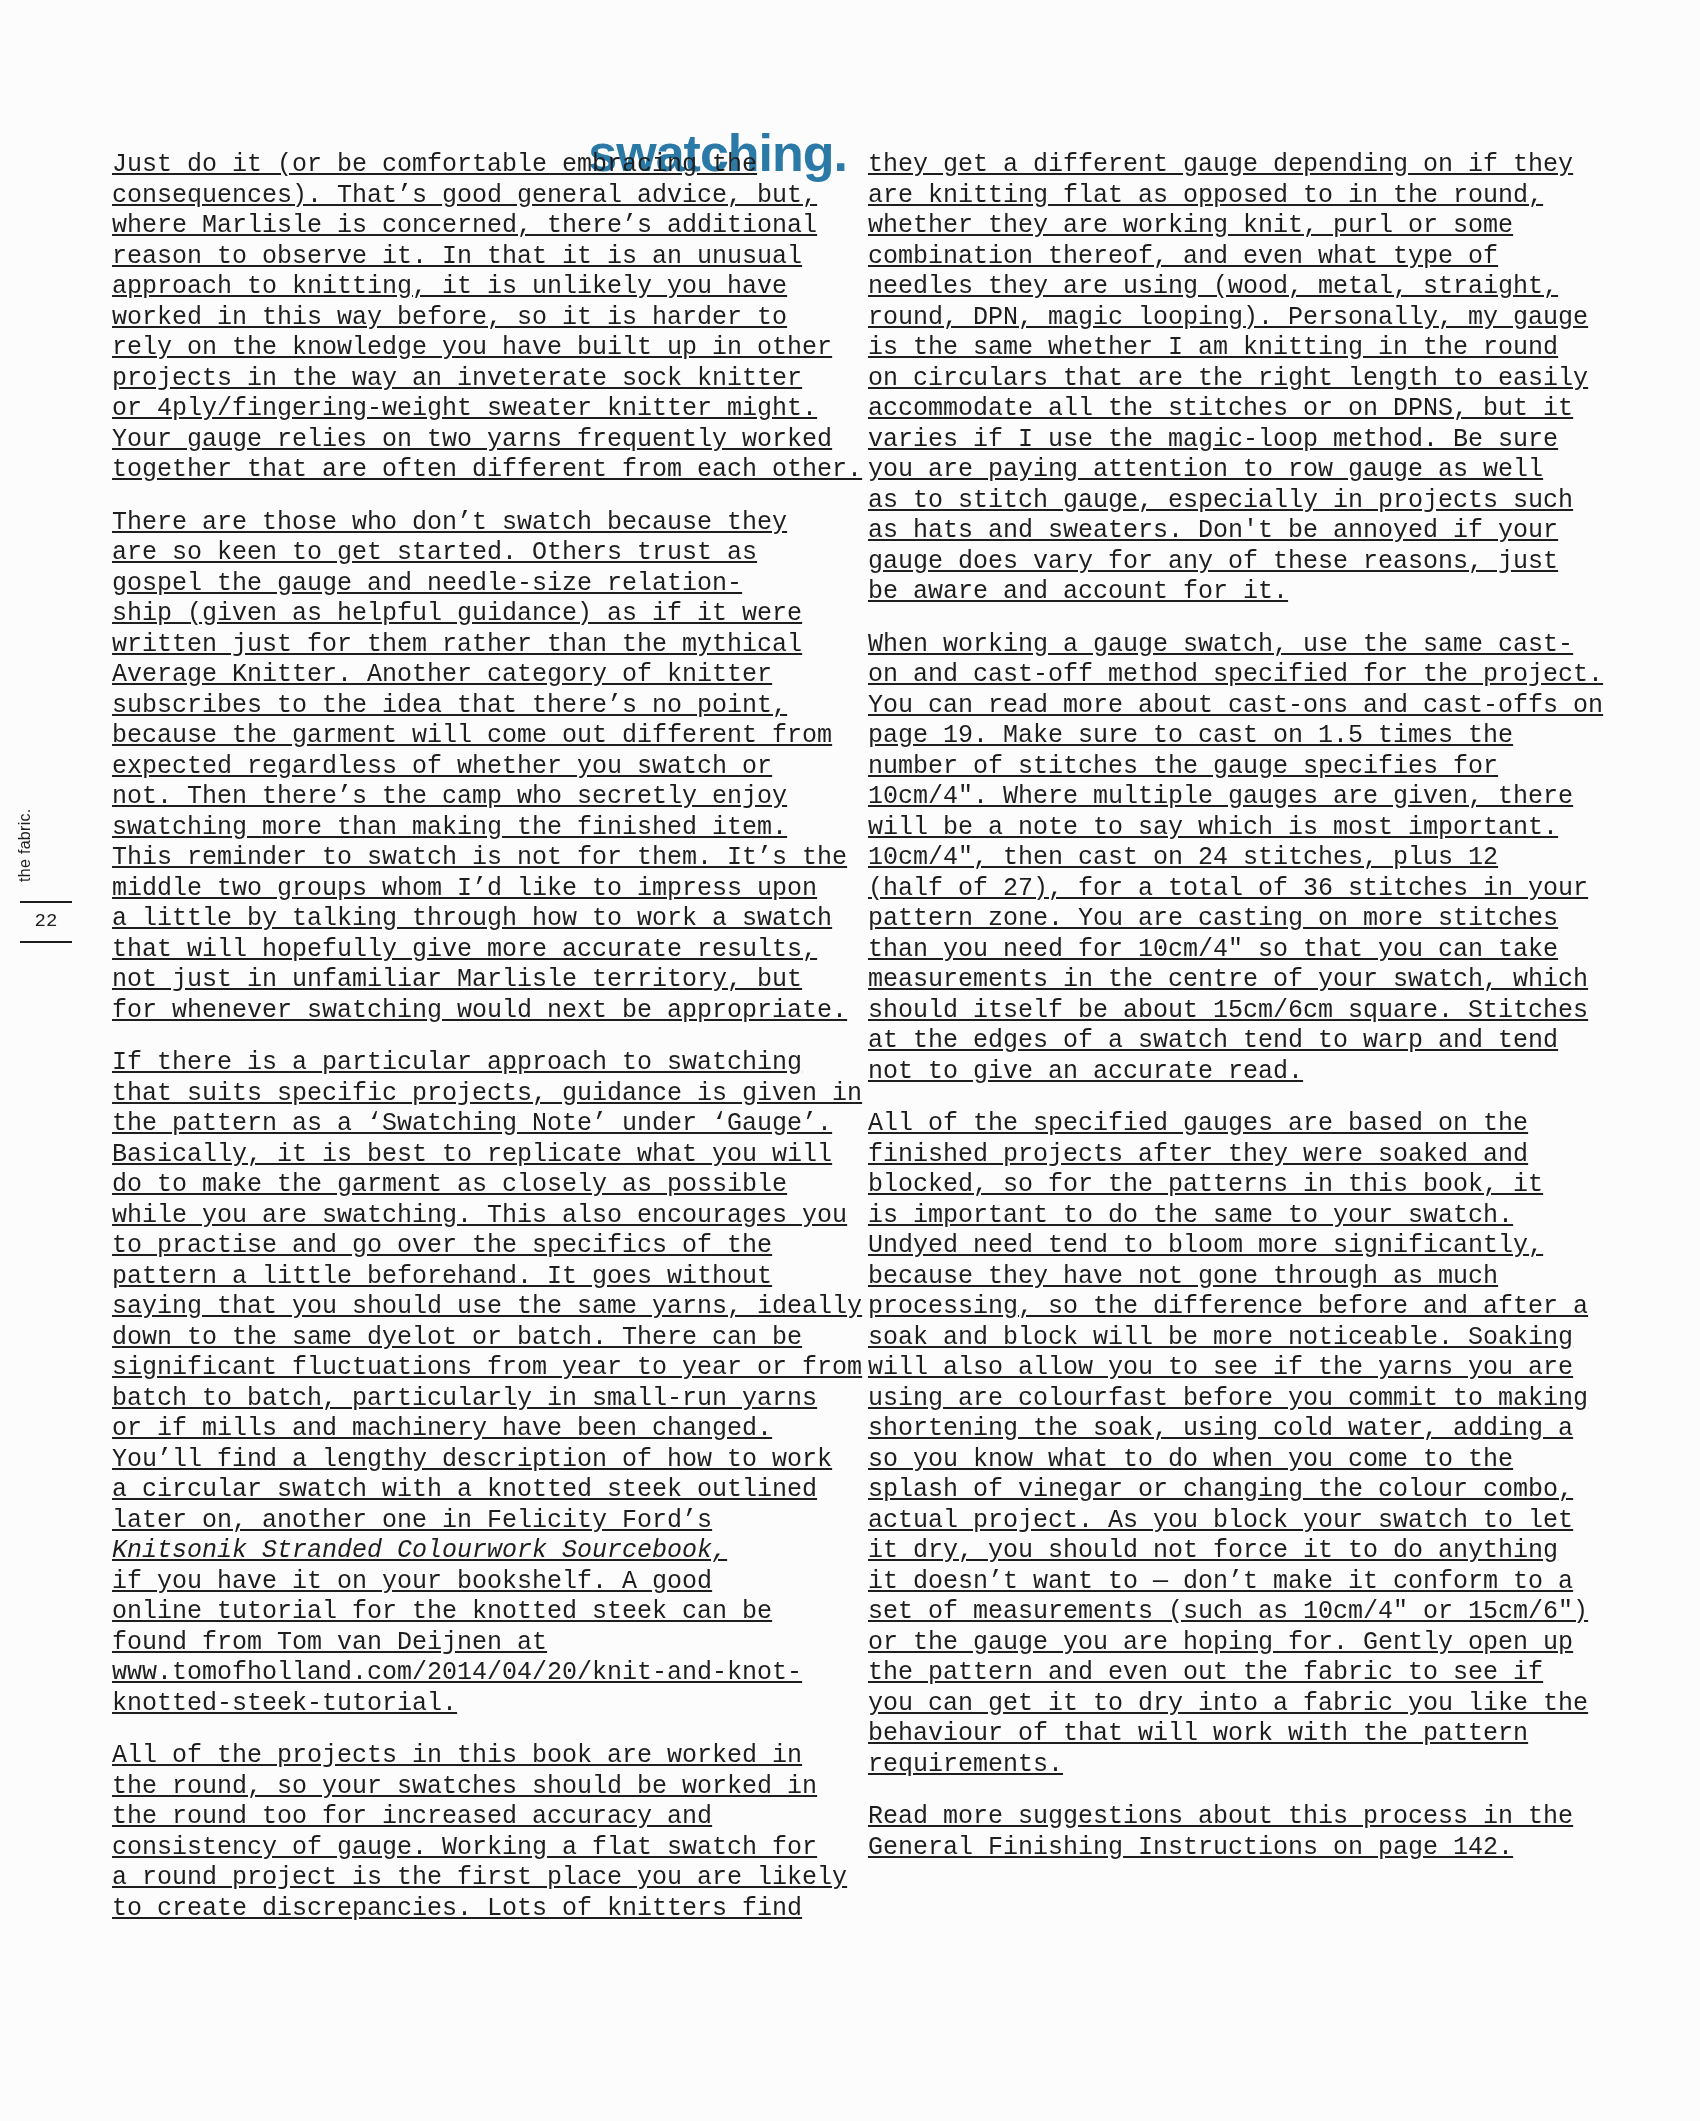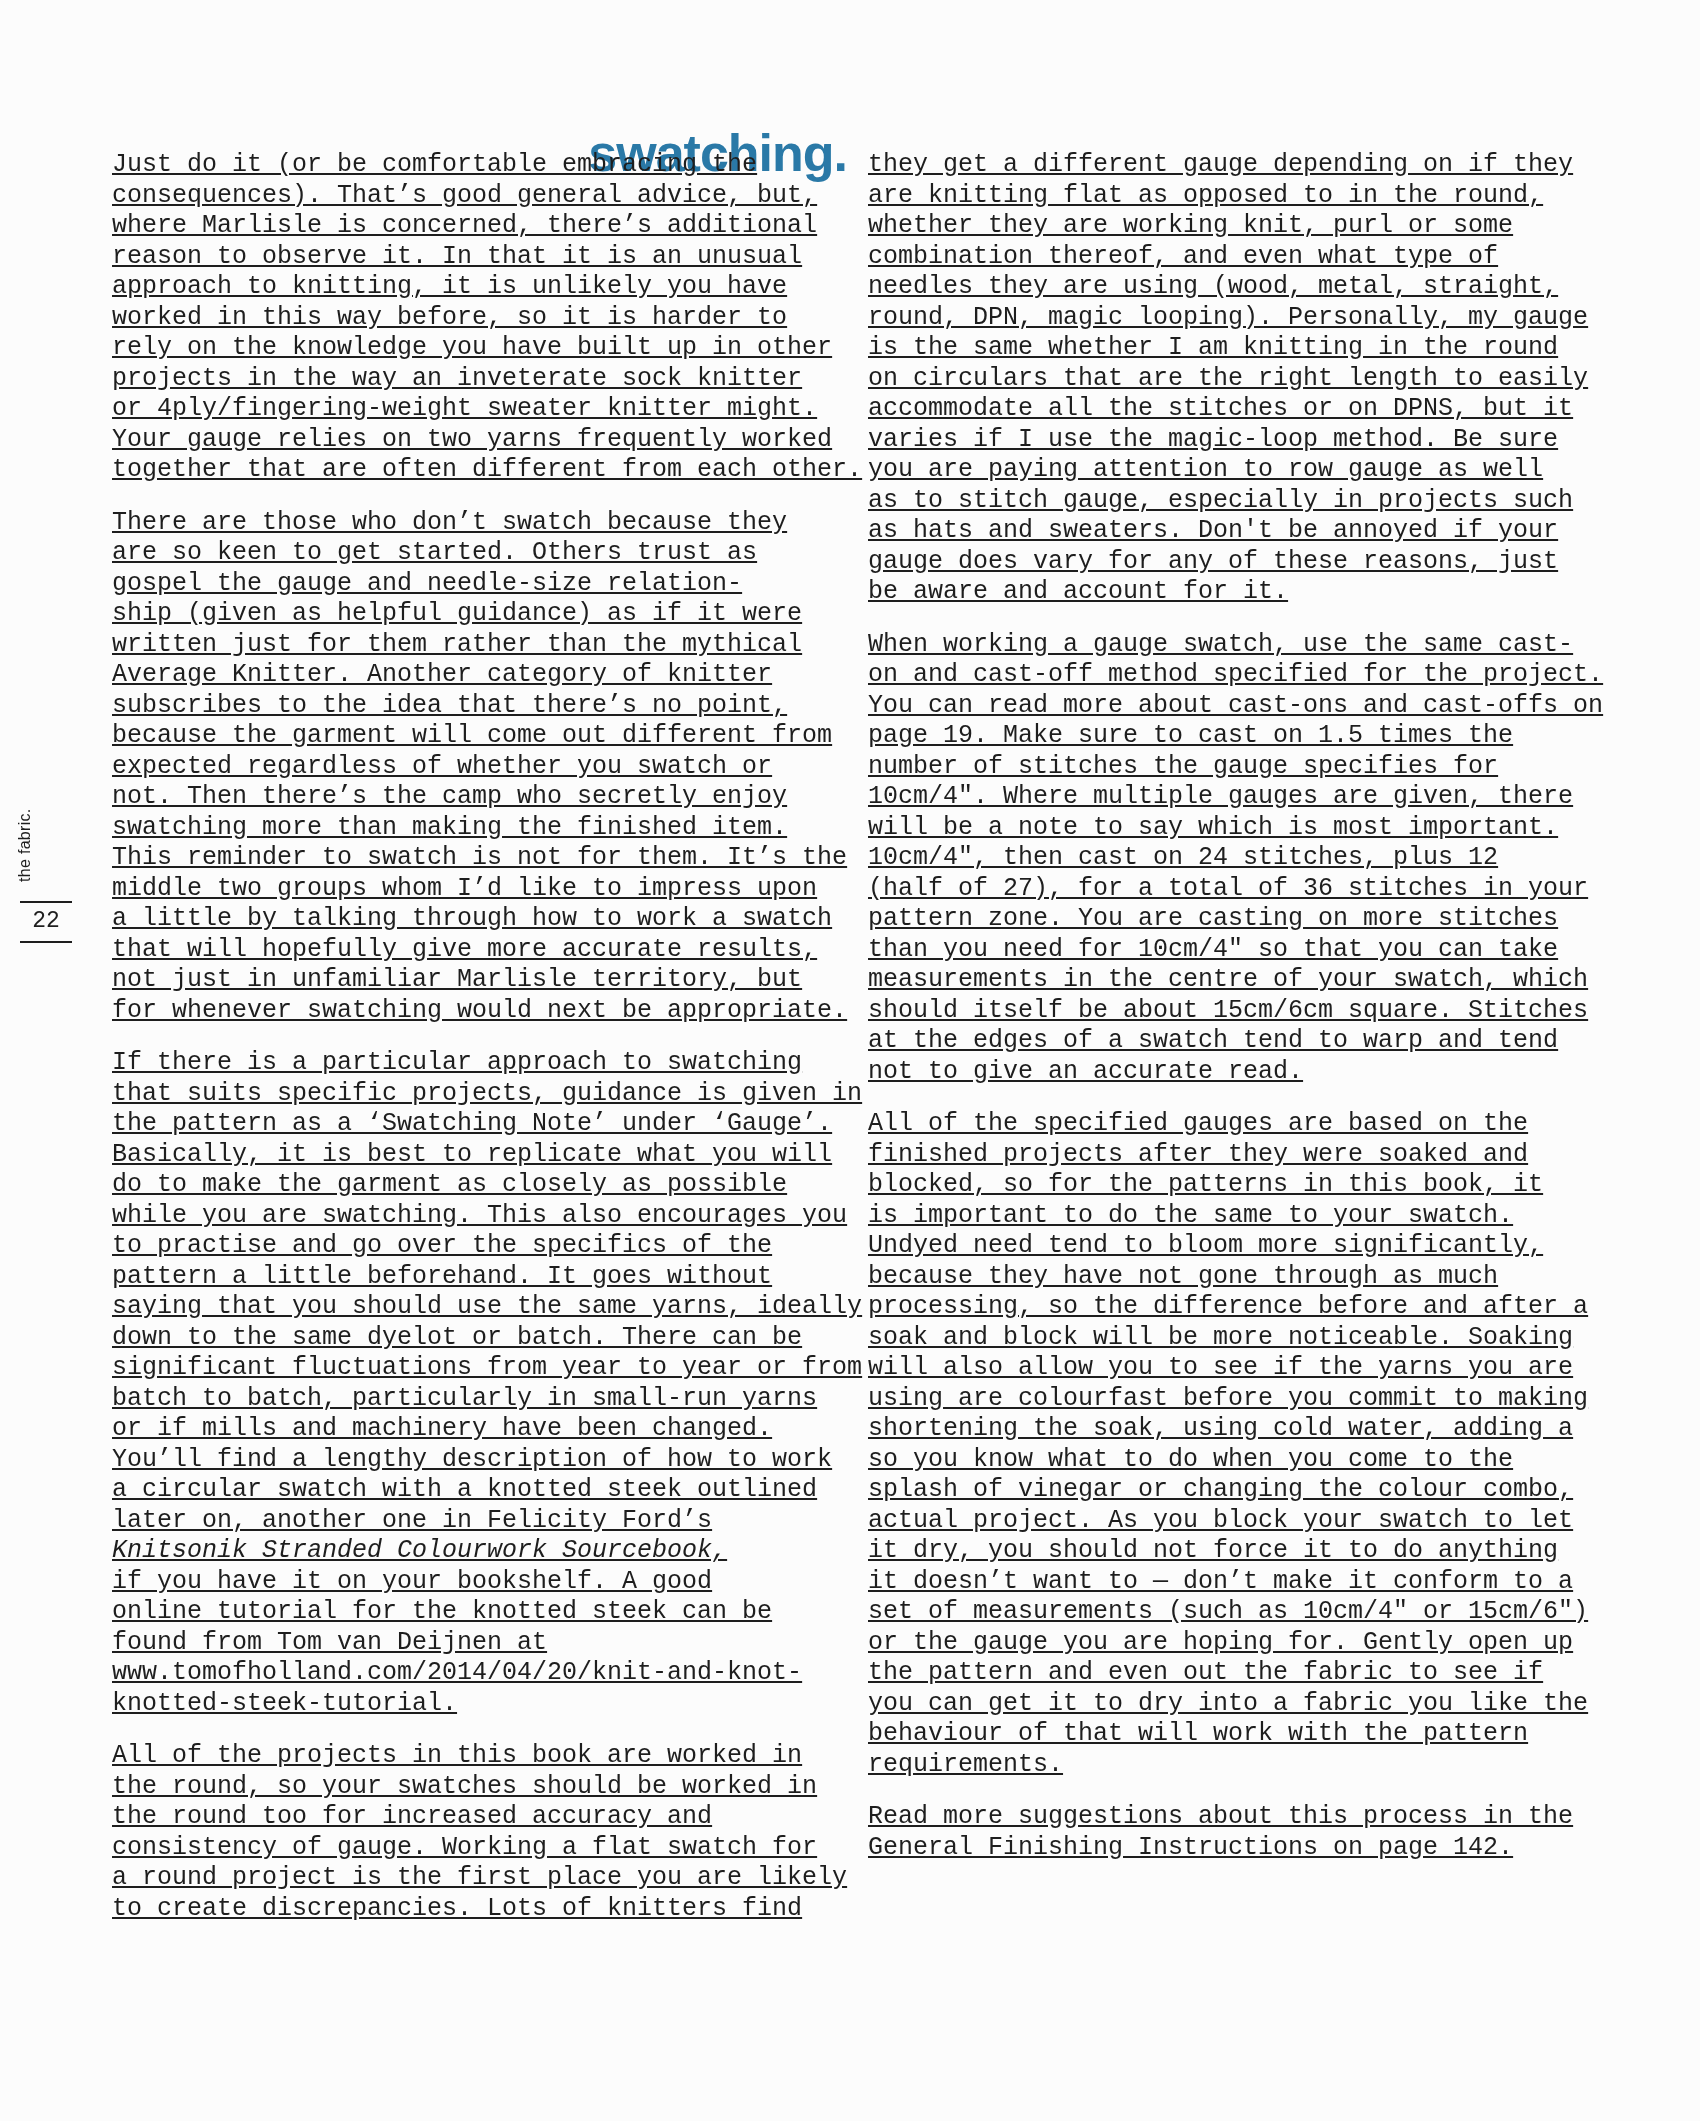--- a/index.html
+++ b/index.html
@@ -70,21 +70,21 @@
   }
   .rule.top    { top: 901px; }
   .rule.bottom { top: 941px; }
   .page-number {
     position: absolute;
     left: 20px;
     top: 908px;
     width: 52px;
     text-align: center;
     font-family: "Liberation Mono", "DejaVu Sans Mono", monospace;
-    font-size: 23px;
+    font-size: 19px;
     line-height: 26px;
     color: #1e1e1e;
   }
 </style>
 </head>
 <body>
 
 <div class="page" style="background: rgb(252, 252, 252);">
 
   <h1 class="page-title" style="color: rgb(42, 121, 167);">swatching.</h1>

